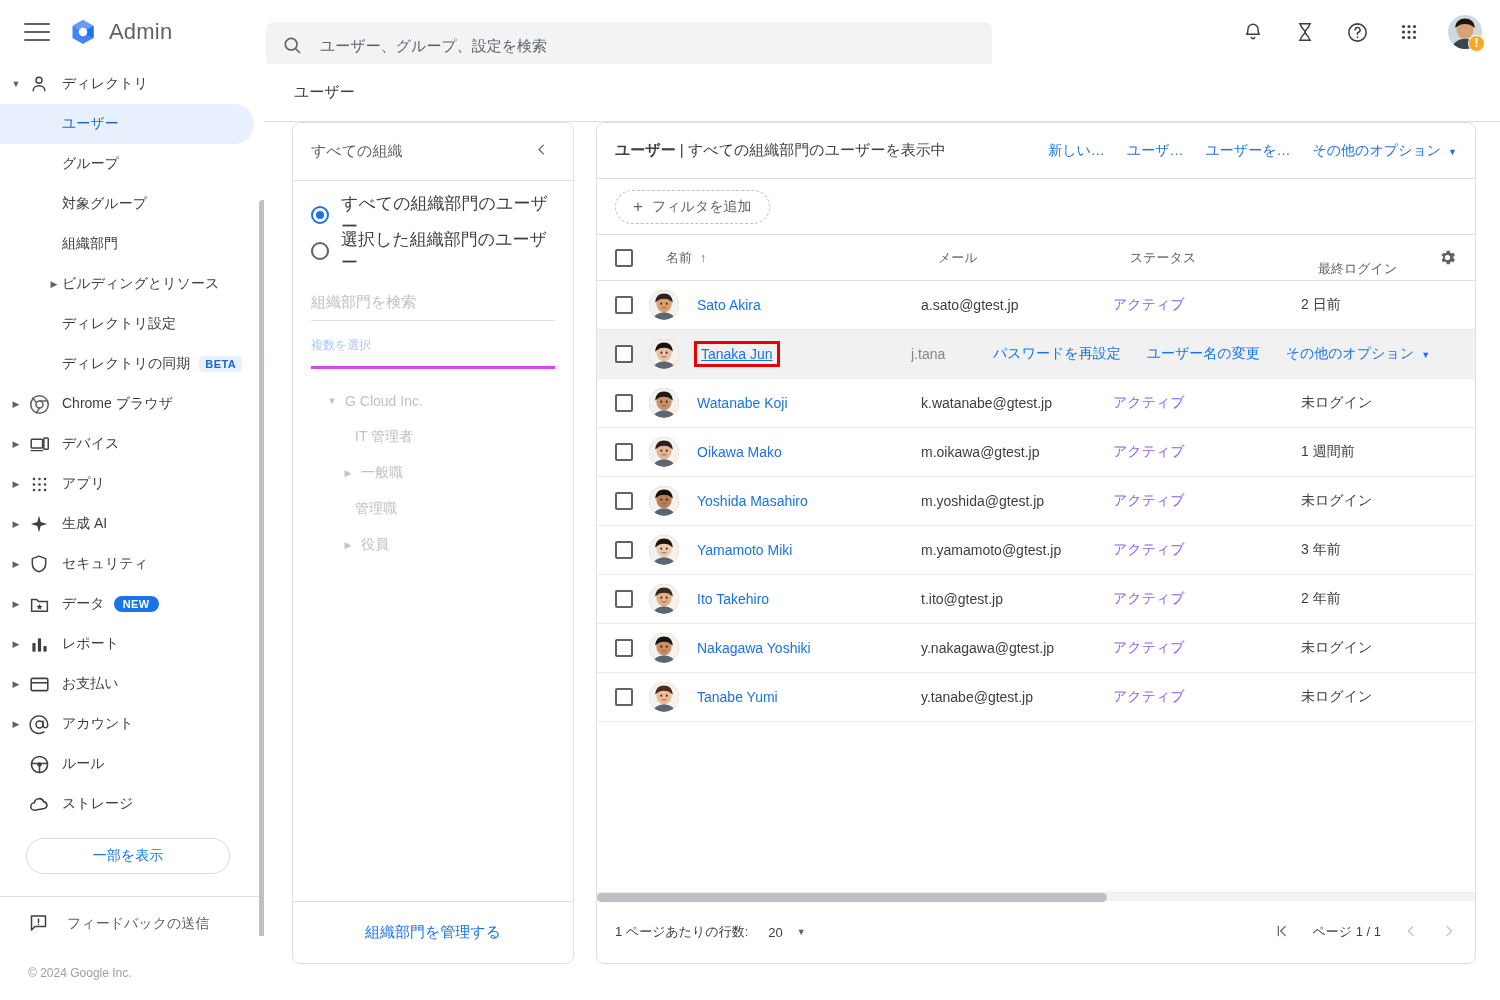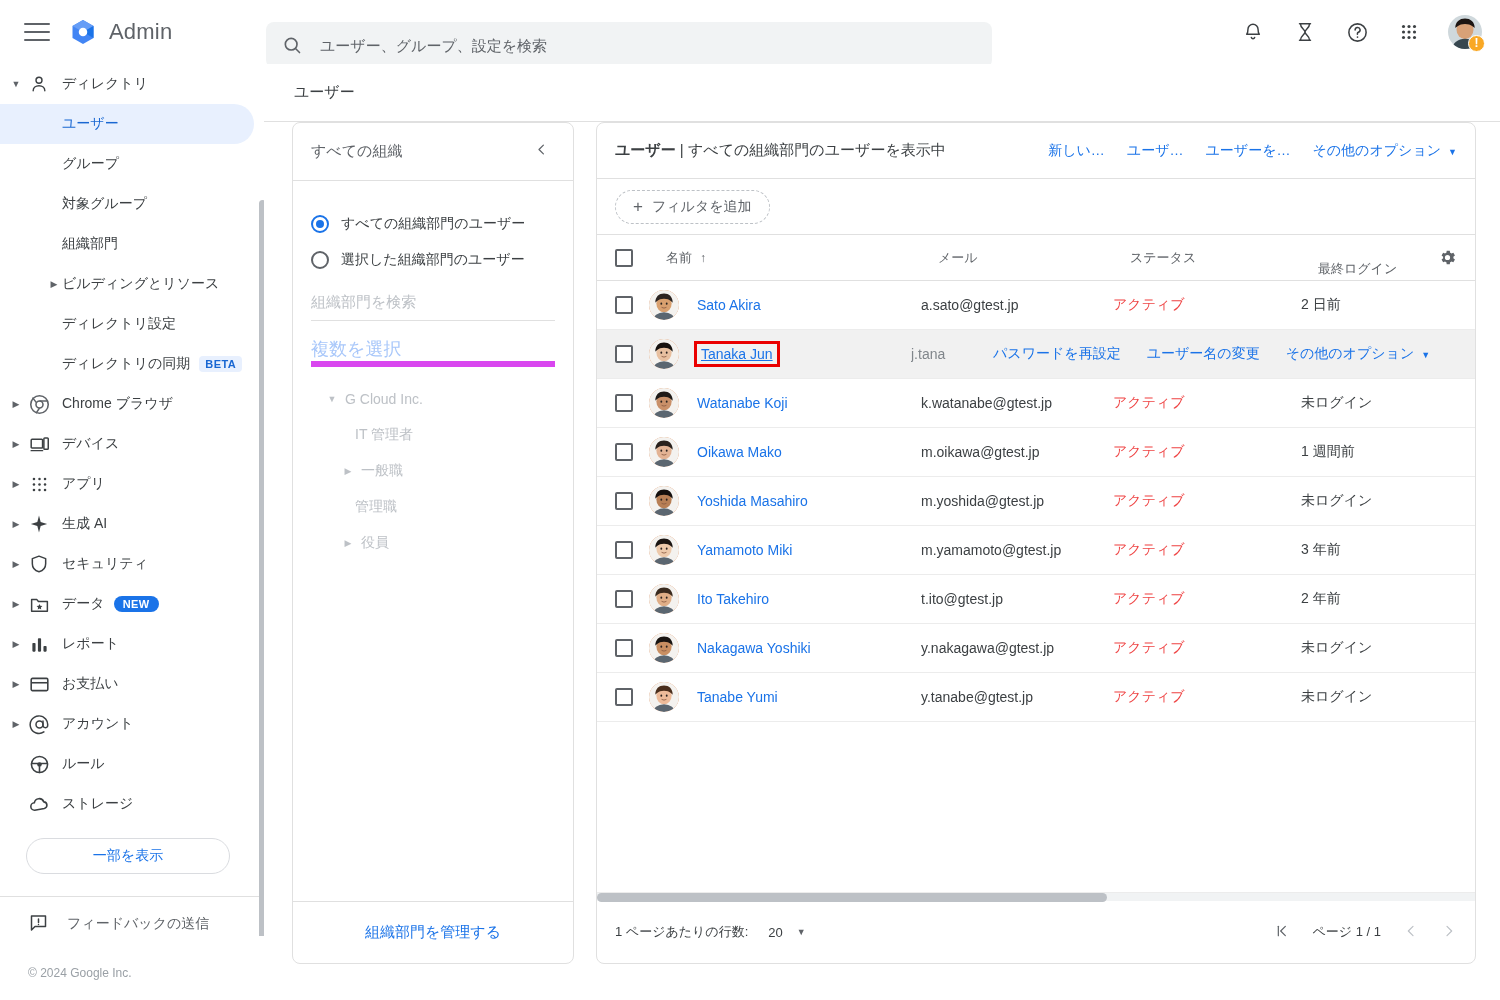--- a/index.html
+++ b/index.html
@@ -106,35 +106,35 @@
     border: 1px solid #e0e0e0; border-radius: 8px; background: #fff;
     display: flex; flex-direction: column;
   }
   .org-header {
     height: 58px; display: flex; align-items: center; justify-content: space-between;
     padding: 0 18px; border-bottom: 1px solid #e0e0e0;
     font-size: 15px; color: #5f6368;
   }
   .collapse-btn { cursor: pointer; color: #5f6368; font-size: 16px; padding: 4px 6px; }
   .org-body { padding: 16px 18px 0 18px; flex: 1; }
-  .radio-row { display:flex; align-items:flex-end; gap: 12px; height: 36px; cursor: pointer; font-size: 14px; color: #3c4043; }
+  .radio-row { display:flex; align-items:center; gap: 12px; height: 36px; cursor: pointer; font-size: 17px; color: #3c4043; }
   .radio {
     width: 18px; height: 18px; border-radius: 50%; border: 2px solid #5f6368;
     flex: 0 0 auto; position: relative;
   }
   .radio.on { border-color: #1a73e8; }
   .radio.on::after {
     content: ""; position: absolute; left: 3px; top: 3px;
     width: 8px; height: 8px; background: #1a73e8; border-radius: 50%;
   }
   .org-search {
     margin-top: 24px; border-bottom: 1px solid #e0e0e0; padding-bottom: 8px;
     font-size: 15px; color: #bdc1c6;
   }
-  .org-multi { margin-top: 16px; font-size: 18px; color: #a8c7fa; cursor: pointer; border-bottom: 6px solid #d946ef;}
+  .org-multi { margin-top: 16px; font-size: 12px; color: #a8c7fa; cursor: pointer; padding-bottom: 12px; border-bottom: 3px solid #d946ef;}
   .tree { margin-top: 14px; }
   .tree-row { display: flex; align-items: center; height: 36px; font-size: 14px; color: #bdc1c6; cursor: pointer; }
   .tree-caret { width: 14px; text-align: center; font-size: 9px; color: #bdc1c6; margin-right: 6px; }
   .tree-row.lvl0 { padding-left: 14px; }
   .tree-row.lvl1 { padding-left: 44px; }
   .tree-row.lvl1c { padding-left: 30px; }
   .org-footer {
     height: 62px; border-top: 1px solid #e0e0e0; display:flex;
     align-items:center; justify-content:center;
     color: #1a73e8; font-size: 15px; cursor: pointer;
@@ -190,21 +190,21 @@
     width: 30px; height: 30px; border-radius: 50%; flex: 0 0 auto;
     overflow: hidden; position: relative; background: #e3a982;
   }
   .cell-name { width: 272px; margin-left: 16px; display:flex; align-items:center; gap: 18px; }
   .uname { color: #1a73e8; cursor: pointer; white-space: nowrap; }
   .uname.sel {
     text-decoration: underline; outline: 3px solid #ea0000; padding: 2px 4px;
     background: transparent;
   }
   .cell-mail { width: 192px; color: #3c4043; white-space: nowrap; overflow: hidden; }
-  .cell-status { width: 188px; color: #ef4444; }
+  .cell-status { width: 188px; color: #8b5cf6; }
   .cell-login { width: 120px; color: #3c4043; }
   .rowactions {
     position: absolute; left: 300px; right: 18px; top: 0; bottom: 0;
     display: flex; align-items: center; gap: 26px; background: #f1f1f1;
     padding-left: 14px;
   }
   .ra-link { color: #1a73e8; font-size: 14px; cursor: pointer; white-space: nowrap; }
   .ra-link .car { font-size: 9px; margin-left: 7px; }
 
   .hscroll-track {

